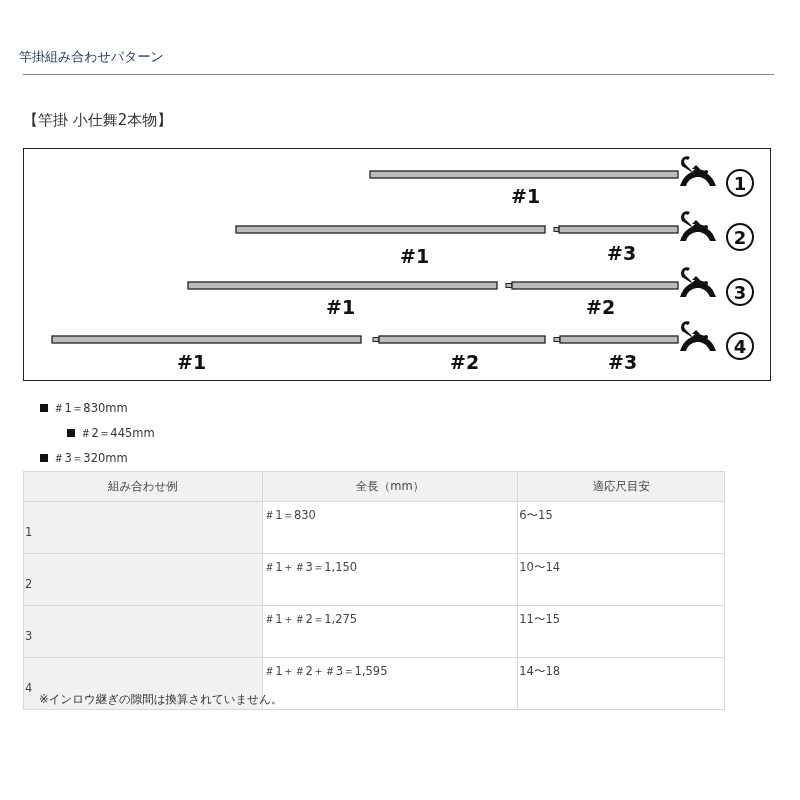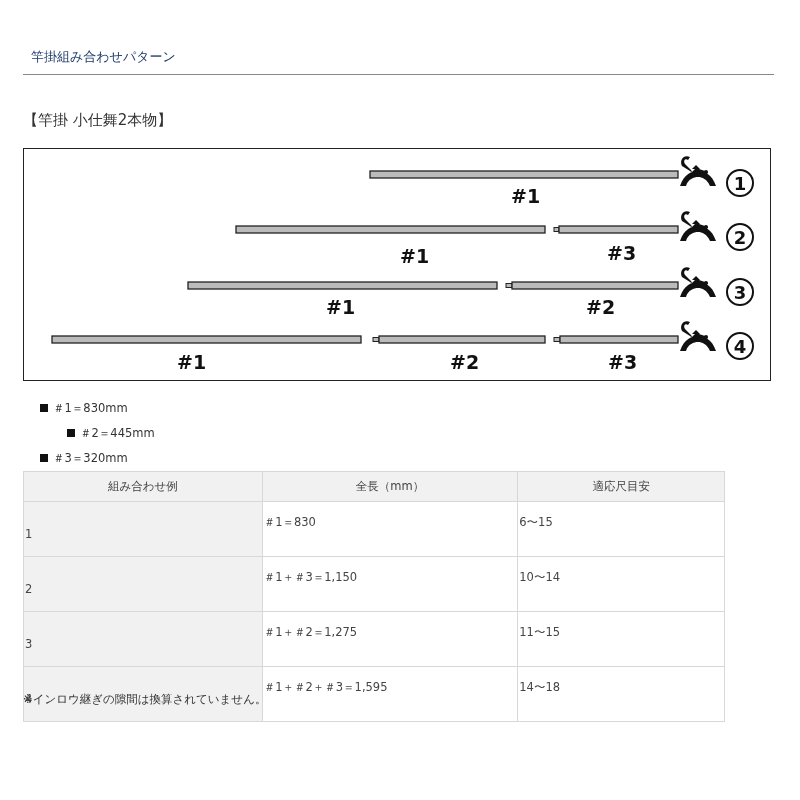--- a/index.html
+++ b/index.html
@@ -1,30 +1,30 @@
 <!DOCTYPE html>
 <html><head>
 <meta charset="utf-8">
 <style>
   html, body { margin:0; padding:0; background:#fff; }
   body { width:800px; height:800px; position:relative; font-family:"DejaVu Sans", "Liberation Sans", sans-serif; color:#333; overflow:hidden; }
-  .page-title { position:absolute; left:31px; top:48px; font-size:13px; color:#1e3a6a; font-weight:normal; letter-spacing:0; }
+  .page-title { position:absolute; left:19px; top:48px; font-size:13px; color:#1e3a6a; font-weight:normal; letter-spacing:0; }
   .title-rule { position:absolute; left:23px; top:74px; width:751px; height:0; border-top:1px solid #888; }
   .section-label { position:absolute; left:23px; top:111px; font-size:15px; color:#333; }
   .diagram { position:absolute; left:23px; top:148px; width:748px; height:233px; border:1px solid #222; box-sizing:border-box; background:#fff; }
   .diagram svg { position:absolute; left:0; top:0; }
   .spec { position:absolute; left:26px; font-size:11.5px; color:#333;padding-left:14px; }
   .spec .sq { display:inline-block; width:8px; height:8px; background:#111; margin-right:5px; vertical-align:0; }
   table.combo { position:absolute; left:23px; top:471px; width:702px; border-collapse:collapse; font-size:11.5px; color:#444; }
   table.combo th, table.combo td { border:1px solid #d8d8d8; font-weight:normal; }
   table.combo th { background:#f1f1f1; height:27px; }
   table.combo td { height:40px; }
   table.combo td.c1 { background:#f1f1f1; padding-top:10px; vertical-align:middle; }
-  table.combo td.c2, table.combo td.c3 { vertical-align:top; padding-top:13px; }
-  .note { position:absolute; left:23px; top:692px; font-size:11.5px; color:#333; }
+  table.combo td.c2, table.combo td.c3 { vertical-align:top; padding-top:6px; }
+  .note { position:absolute; left:39px; top:692px; font-size:11.5px; color:#333; }
   .rod-label { font-family:"DejaVu Sans", "Liberation Sans", sans-serif; font-weight:bold; font-size:19px; fill:#111; }
   .num-label { font-family:"DejaVu Sans", "Liberation Sans", sans-serif; font-weight:bold; font-size:18px; fill:#111; }
 </style>
 </head>
 <body>
 
 <div class="page-title">竿掛組み合わせパターン</div>
 <div class="title-rule"></div>
 
 <div class="section-label">【竿掛 小仕舞2本物】</div>

